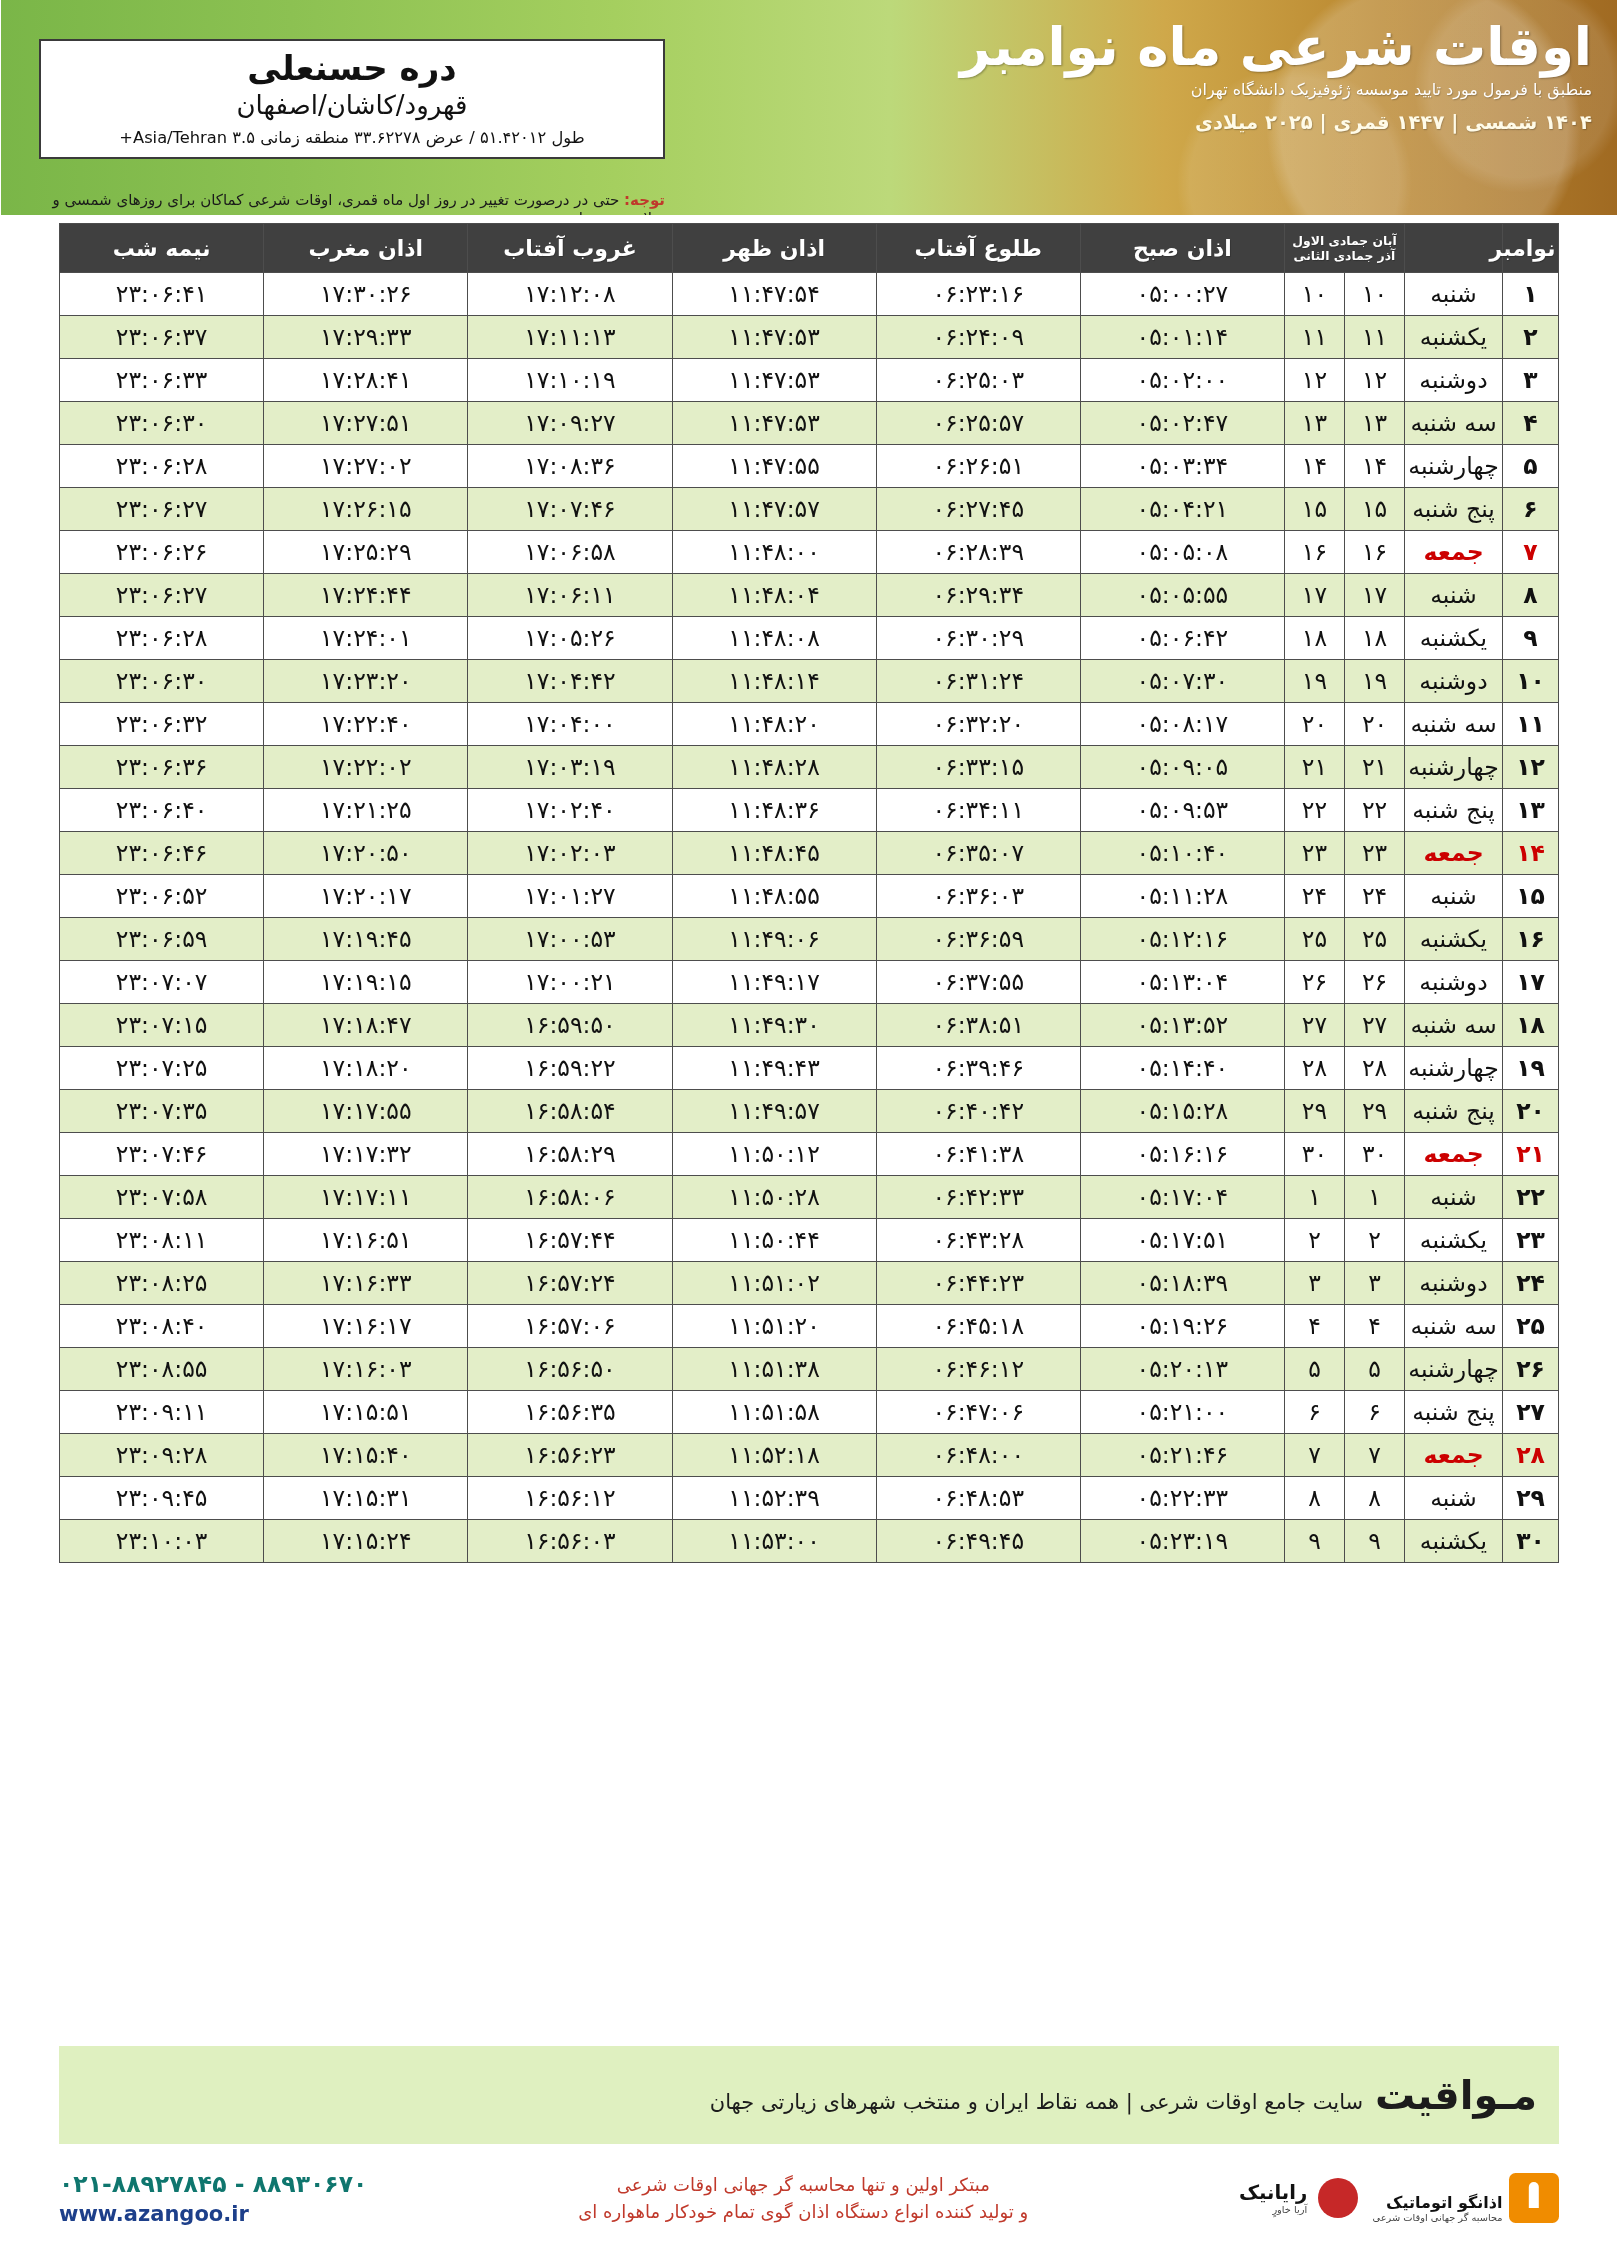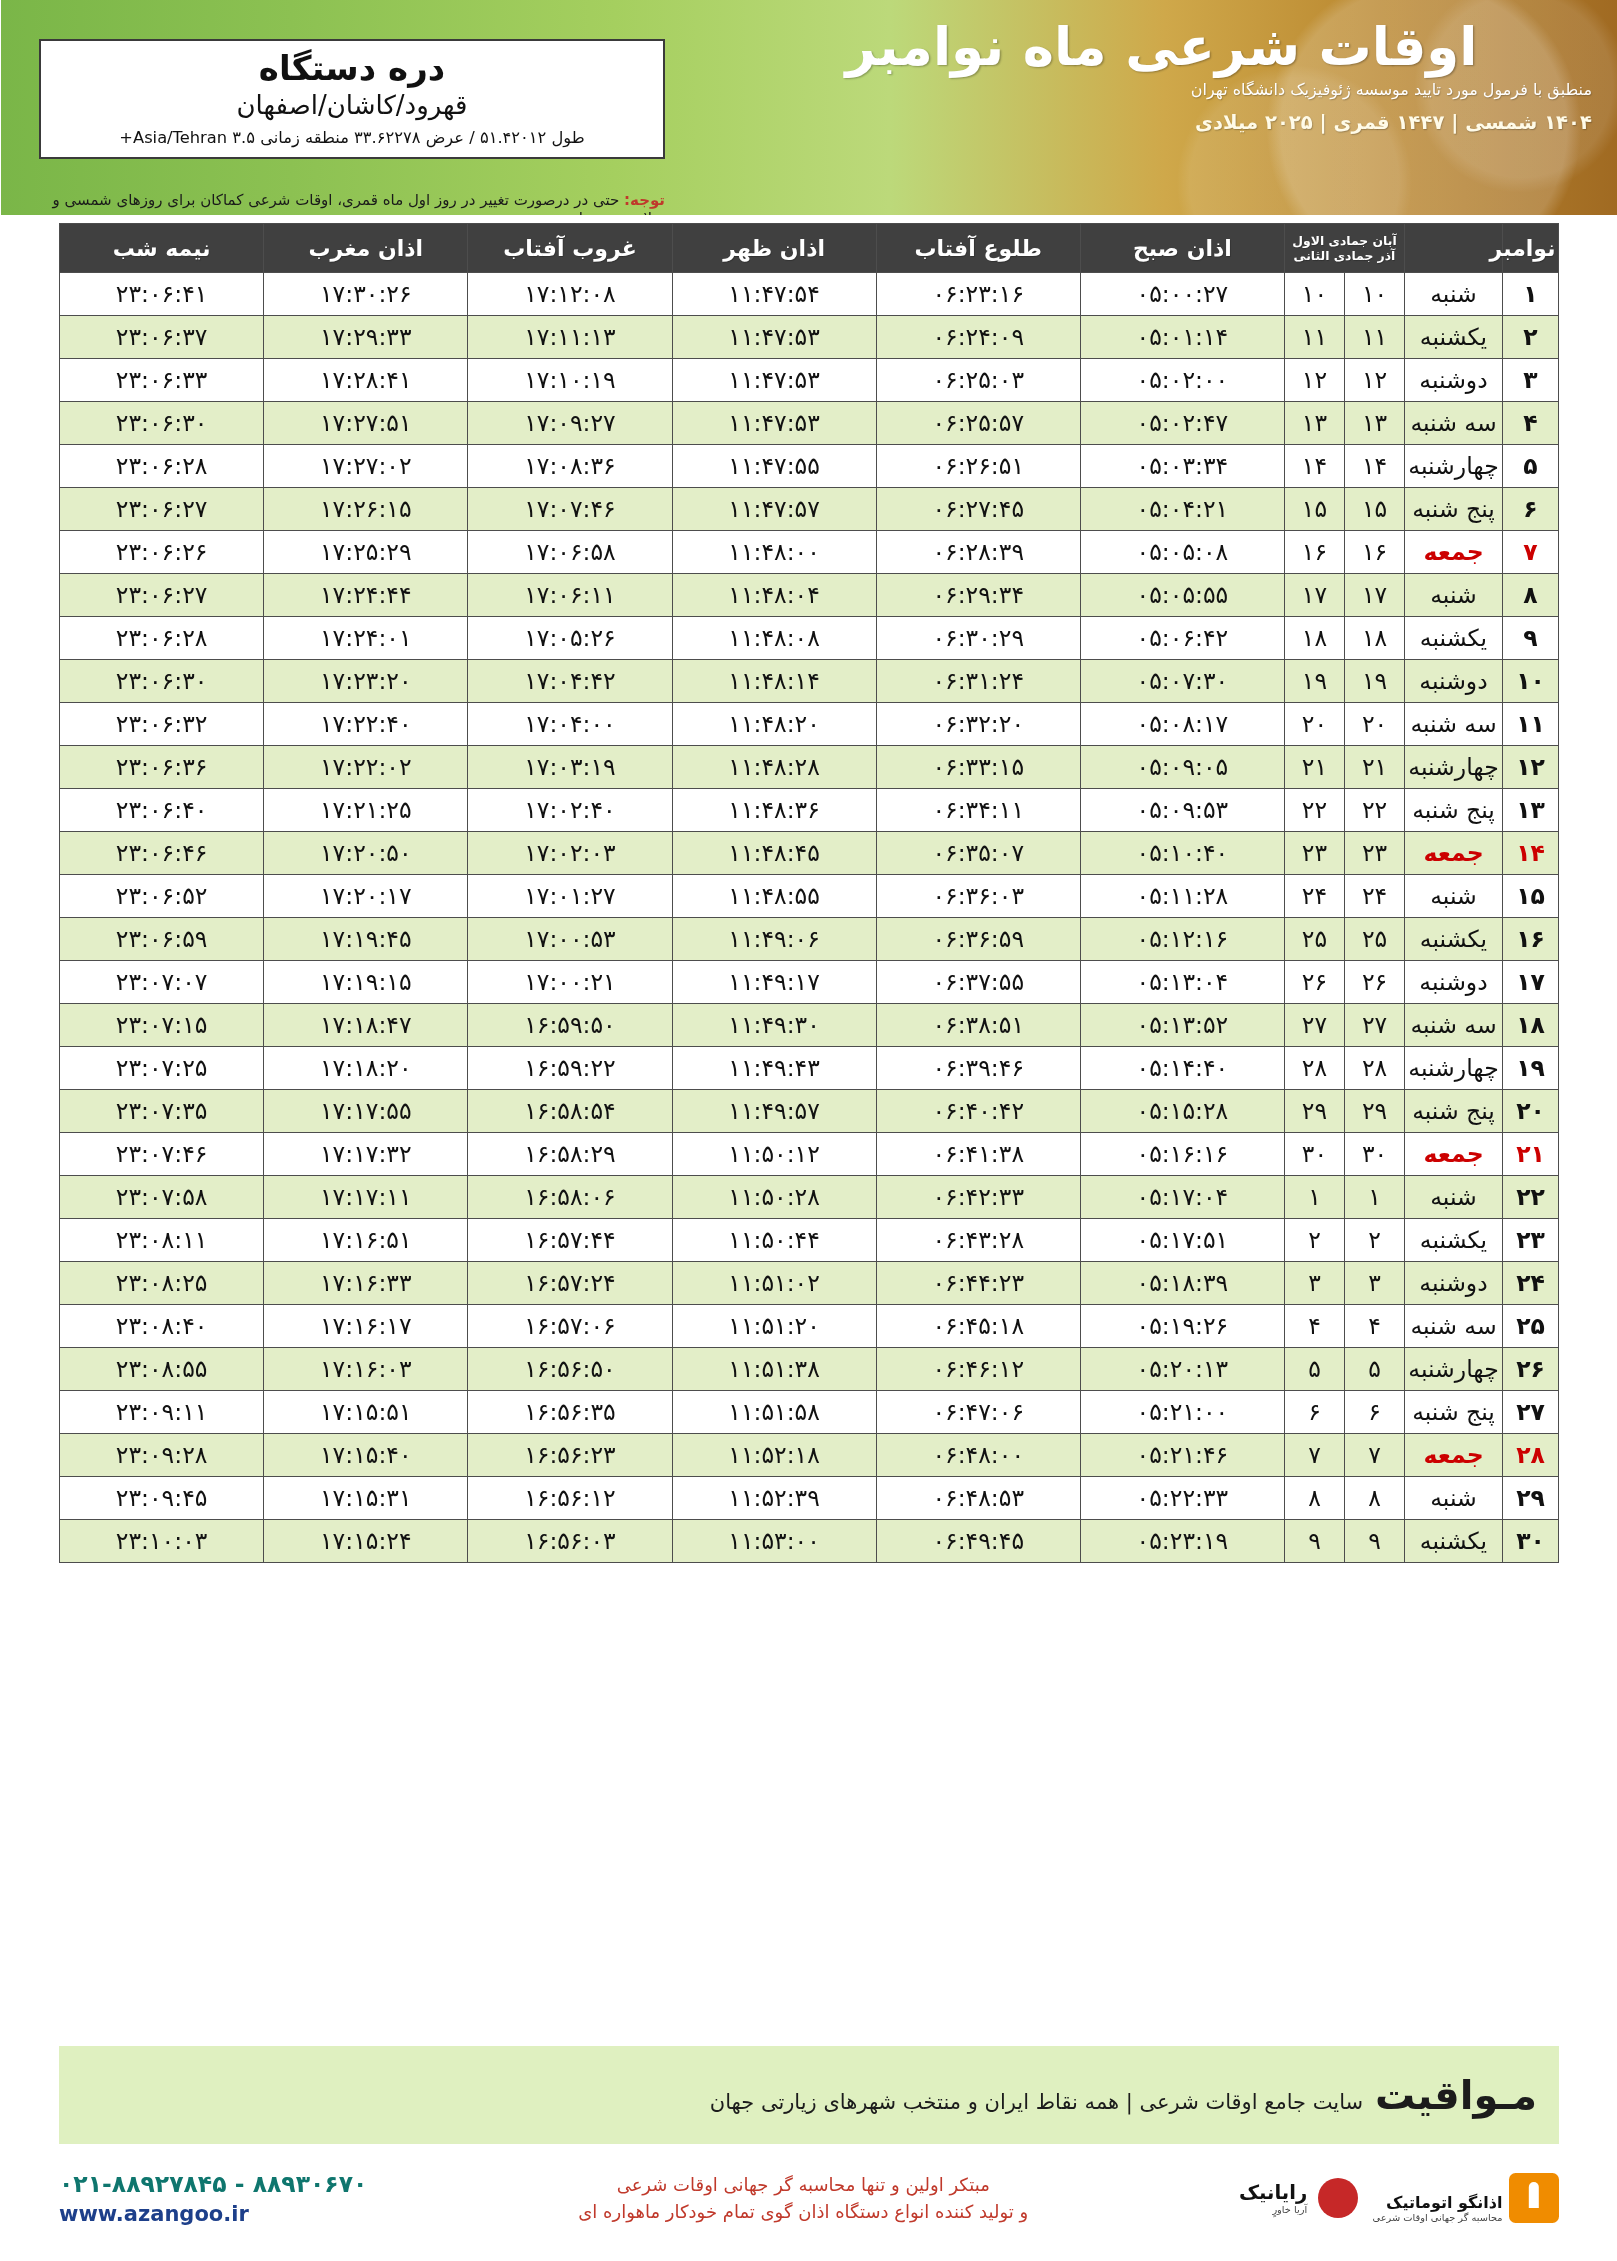--- a/index.html
+++ b/index.html
@@ -39,21 +39,20 @@
     text-align: right;
     color: #ffffff;
     direction: rtl;
   }
   .header-title {
     font-size: 53px;
     font-weight: bold;
     line-height: 1.08;
     text-shadow: 1.3px 1.3px 2px rgba(0,0,0,0.28);
     margin-bottom: 5.2px;
-    text-align: center;
   }
   .header-sub {
     font-size: 16px;
     font-weight: normal;
     line-height: 1.25;
     text-shadow: 0.7px 0.7px 1.3px rgba(0,0,0,0.25);
   }
   .header-dates {
     margin-top: 10.4px;
     font-size: 19.6px;
@@ -292,21 +291,21 @@
 <div class="header">
   <div class="header-deco"></div>
 
   <div class="header-title-block">
     <div class="header-title">اوقات شرعی ماه نوامبر</div>
     <div class="header-sub">منطبق با فرمول مورد تایید موسسه ژئوفیزیک دانشگاه تهران</div>
     <div class="header-dates">۱۴۰۴ شمسی | ۱۴۴۷ قمری | ۲۰۲۵ میلادی</div>
   </div>
 
   <div class="city-box">
-    <div class="city-name">دره دستگاه</div>
+    <div class="city-name">دره حسنعلی</div>
     <div class="city-region">قهرود/کاشان/اصفهان</div>
     <div class="city-coords">طول ۵۱.۴۲۰۱۲ / عرض ۳۳.۶۲۲۷۸ منطقه زمانی Asia/Tehran ۳.۵+</div>
   </div>
 
   <div class="note">
     <b>توجه:</b>
     <span>حتی در درصورت تغییر در روز اول ماه قمری، اوقات شرعی کماکان برای روزهای شمسی و میلادی معتبر است.</span>
   </div>
 </div>
 

